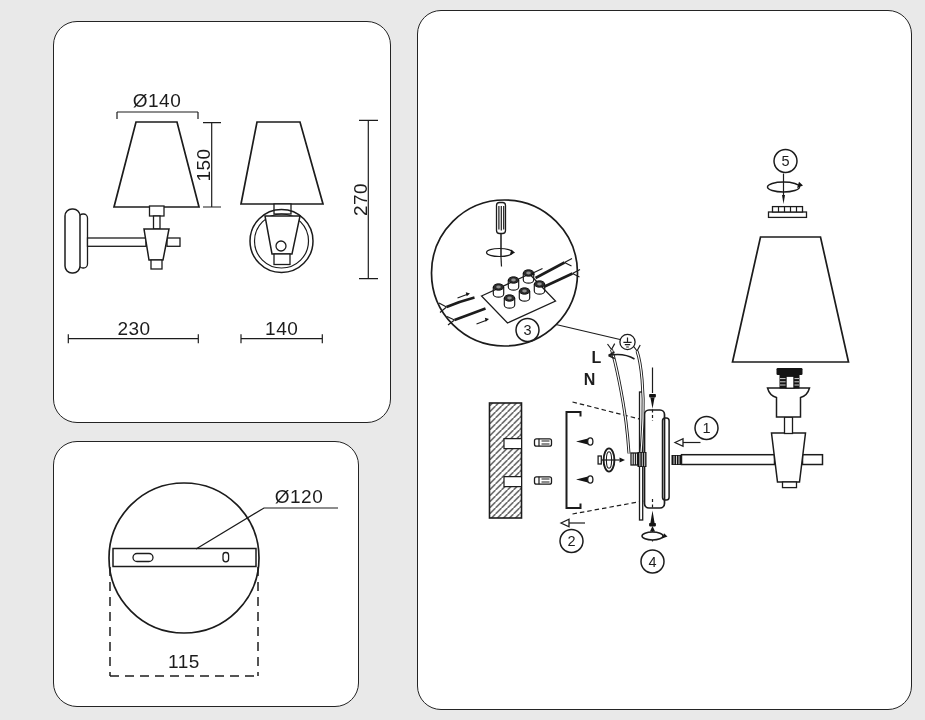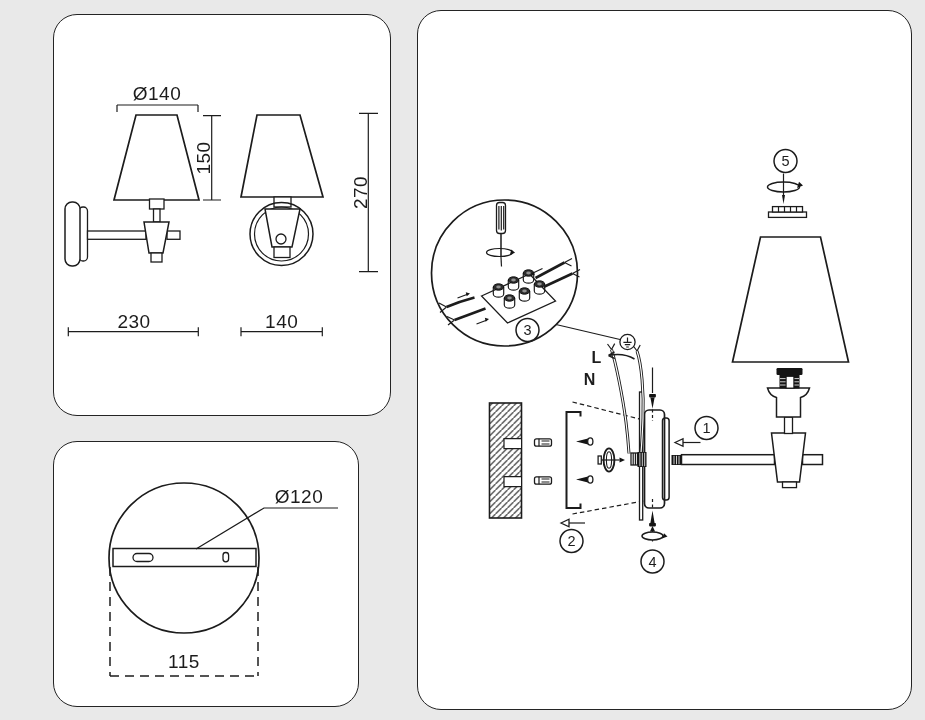--- a/index.html
+++ b/index.html
@@ -1,20 +1,20 @@
 <!DOCTYPE html>
 <html><head>
 <meta charset="utf-8">
 <style>
   html,body{margin:0;padding:0;background:#e9e9e9;}
   .page{position:relative;width:925px;height:720px;background:#e9e9e9;overflow:hidden;
         font-family:"Liberation Sans",sans-serif;}
   .panel{position:absolute;background:#fff;border:1.6px solid #242424;border-radius:24px;
          box-sizing:border-box;overflow:hidden;}
-  .p1{left:53px;top:14px;width:338px;height:402px;}
+  .p1{left:53px;top:21px;width:338px;height:402px;}
   .p2{left:53px;top:441px;width:306px;height:266px;}
   .p3{left:417px;top:10px;width:495px;height:700px;}
   .panel svg{position:absolute;left:-1px;top:-1px;}
   text{font-family:"Liberation Sans",sans-serif;fill:#1c1c1c;}
   .dim{font-size:19px;letter-spacing:.5px;text-anchor:middle;}
   .badge{font-size:14.5px;text-anchor:middle;}
   .wire{font-size:16px;font-weight:700;text-anchor:middle;}
   .ln{stroke:#1c1c1c;fill:none;stroke-width:1.5;}
   .lt{stroke:#1c1c1c;fill:none;stroke-width:1.2;}
   .lk{stroke:#1c1c1c;fill:none;stroke-width:1.7;}

